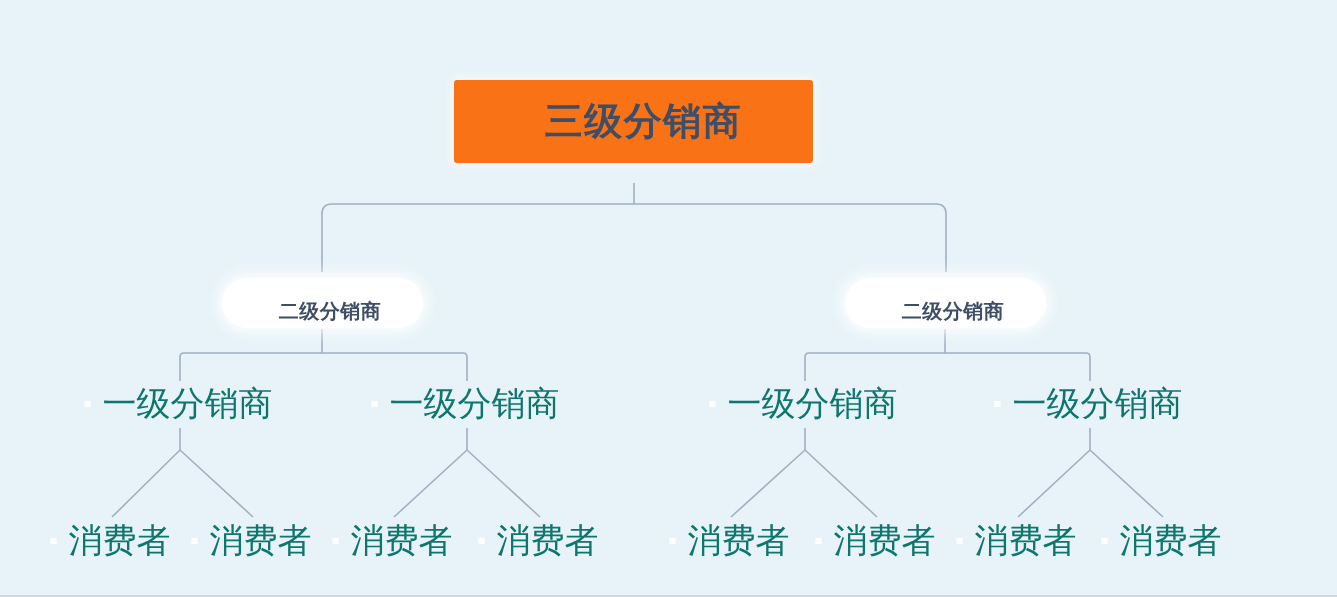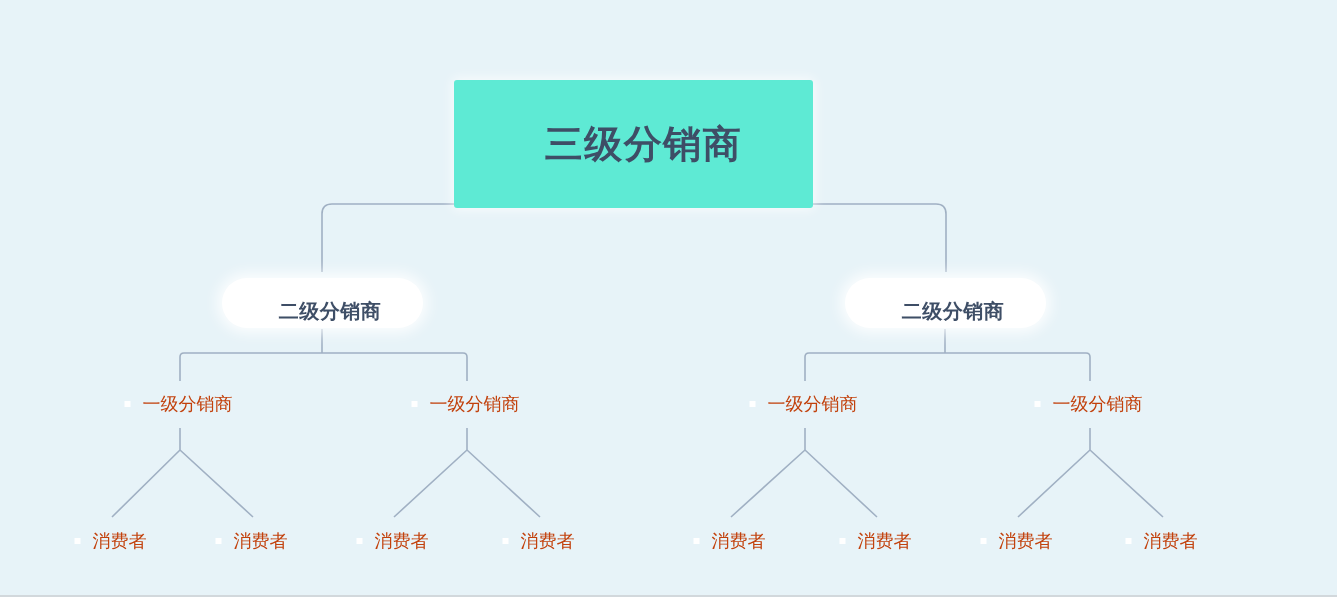--- a/index.html
+++ b/index.html
@@ -54,22 +54,22 @@
   .ringwrap {
     border-radius: 50%;
     flex: none;
     line-height: 0;
   }
   .ringwrap.ring { box-shadow: 0 0 0 3px #ffffff; }
 
   
   .root-card {
     left: 454px; top: 80px;
-    width: 359px; height: 128px;
-    background: #5eead4;
+    width: 359px; height: 83px;
+    background: #f97316;
     border-radius: 3px;
     justify-content: center;
     gap: 20px;
     box-shadow: 0 0 12px 2px rgba(255,255,255,0.7);
   }
   .root-card .uicon { width: 40px; height: 40px; }
   .root-card .label {
     font-size: 38px;
     font-weight: bold;
     color: #3e4e66;
@@ -96,23 +96,23 @@
     white-space: nowrap;
     margin-top: 16px;
   }
 
   
   .plain {
     transform: translate(-50%, -50%);
     gap: 15px;
   }
   .plain .label {
-    font-size: 18px;
+    font-size: 34px;
     font-weight: normal;
-    color: #c2410c;
+    color: #0f766e;
     white-space: nowrap;
   }
   .plain.lv1 .uicon { width: 24px; height: 24px; }
   .plain.consumer .uicon { width: 25px; height: 25px; }
 </style>
 </head>
 <body>
 
 <div class="canvas">
 

